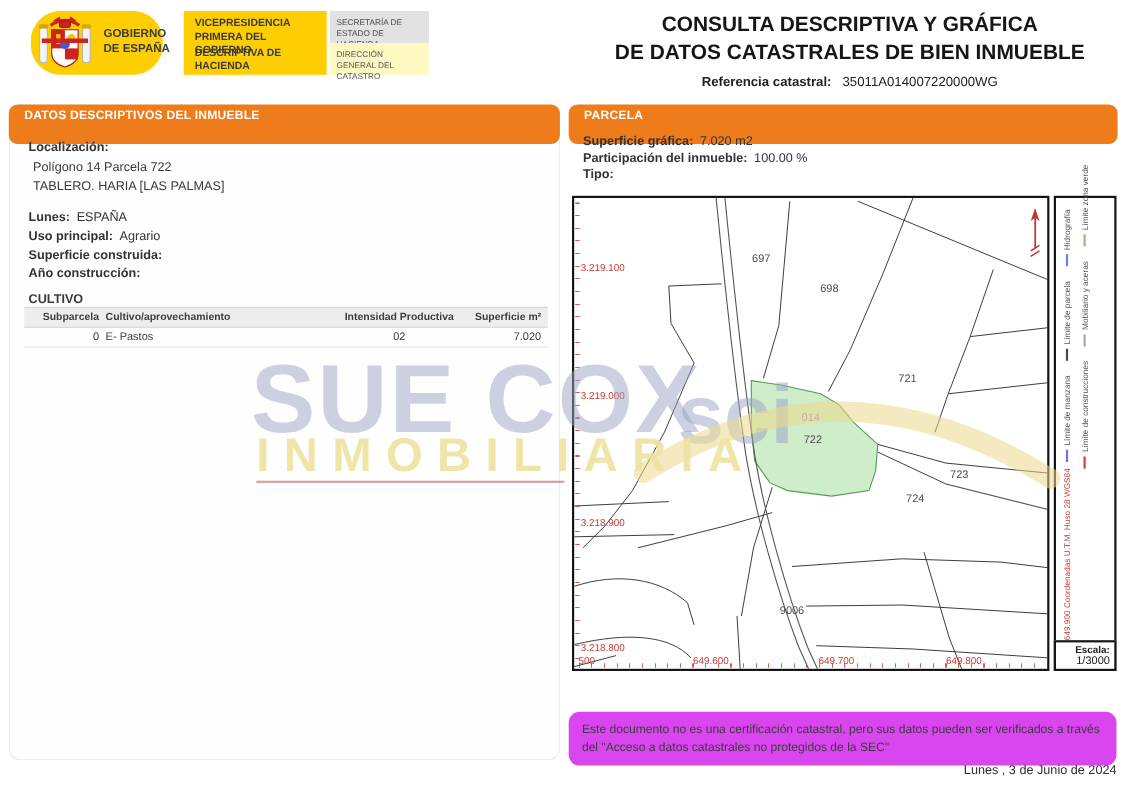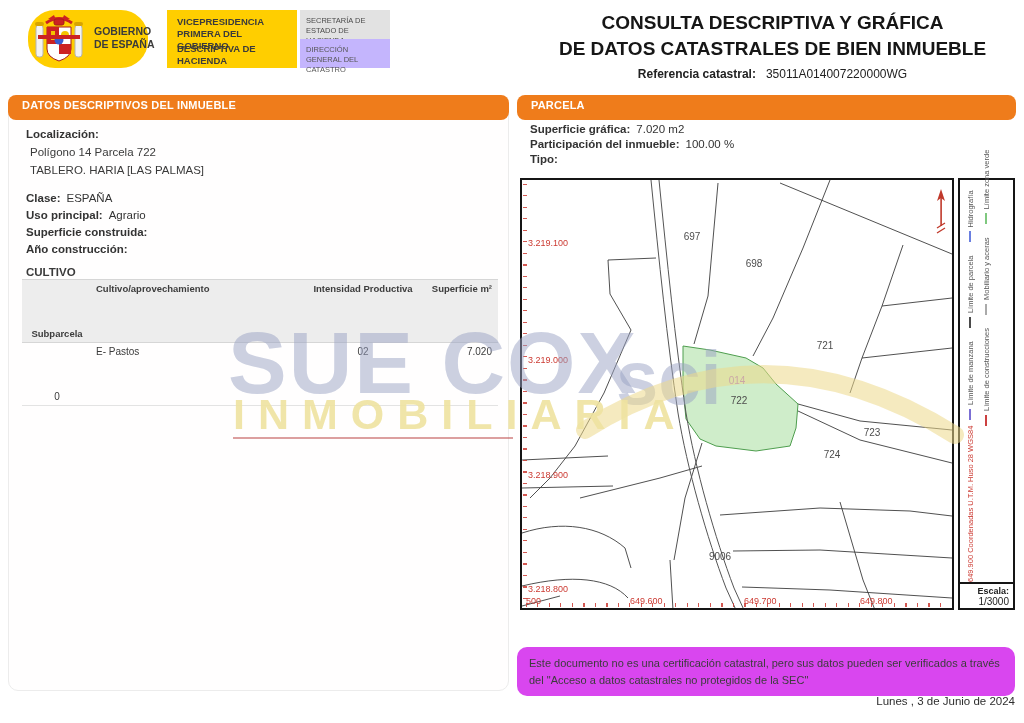--- a/index.html
+++ b/index.html
@@ -10,45 +10,45 @@
   
   #logo { position:absolute; left:28px; top:10px; width:362px; height:58px; }
   .ybox { position:absolute; top:0; height:58px; background:#FFCE00; }
   #ybox1 { left:0; width:120px;border-radius:27px; }
   #ybox2 { left:139px; width:130px; }
   #gob-text { position:absolute; left:66px; top:15px; width:68px; font-size:10.5px; font-weight:bold; color:#3b3b3b; line-height:1.25; }
   #vice-text { position:absolute; left:10px; top:6px; width:118px; font-size:9.5px; font-weight:bold; color:#3b3b3b; line-height:1.25; }
   #min-text { position:absolute; left:10px; top:33px; width:118px; font-size:9.5px; font-weight:bold; color:#3b3b3b; line-height:1.25; }
   #block3 { position:absolute; left:272px; top:0; width:90px; height:58px; }
   #sec-box { position:absolute; left:0; top:0; width:90px; height:29px; background:#e2e2e2; font-size:7.5px; color:#4a4a4a; padding:6px 6px; line-height:1.3; }
-  #dir-box { position:absolute; left:0; top:29px; width:90px; height:29px; background:#c4b5fd; font-size:7.5px; color:#555; padding:6px 6px; line-height:1.3; }
+  #dir-box { position:absolute; left:0; top:29px; width:90px; height:29px; background:#fef9c3; font-size:7.5px; color:#555; padding:6px 6px; line-height:1.3; }
 
   
   #title-block { position:absolute; left:545px; top:10px; width:455px; text-align:center; }
   .title-line { font-size:19px; font-weight:bold; color:#161616; line-height:1.35; }
   #ref-line { margin-top:6px; font-size:12px; color:#222; }
   #ref-line .lbl { font-weight:bold; margin-right:10px; }
 
   
-  .orange-bar { position:absolute; height:25px; background:#EF7C1B; border-radius:8px; color:#fff; font-size:11px; font-weight:bold; line-height:21px; padding-left:14px; letter-spacing:.2px; }
+  .orange-bar { position:absolute; height:36px; background:#EF7C1B; border-radius:8px; color:#fff; font-size:11px; font-weight:bold; line-height:21px; padding-left:14px; letter-spacing:.2px; }
   #left-bar { left:8px; top:95px; width:501px; }
   #right-bar { left:517px; top:95px; width:499px; }
   #left-card { position:absolute; left:8px; top:96px; width:501px; height:595px; border:1px solid #ececec; border-radius:10px; background:#fffefe; }
 
   .fline { position:absolute; font-size:11.5px; white-space:nowrap; }
   .fline b { font-weight:bold; color:#333; }
   .fline .val { margin-left:6px; color:#333; }
 
   
   #cultivo-title { position:absolute; left:26px; top:266px; font-size:11.5px; font-weight:bold; }
   #cultivo-table { position:absolute; left:22px; top:279px; width:476px; font-size:10px; }
   .trow { display:flex; }
   .thead { background:#ededed; border-top:1px solid #d6d6d6; border-bottom:1px solid #d6d6d6; font-weight:bold; font-size:9.5px; color:#3c3c3c; }
   .tbody { border-bottom:1px solid #e3e3e3; }
-  .tc1 { width:70px; text-align:center; padding:3px 2px;margin-top:45px; }
+  .tc1 { width:70px; text-align:right; padding:3px 2px; }
   .tc2 { width:216px; text-align:left; padding:3px 4px; }
   .tc3 { width:110px; text-align:center; padding:3px 2px; }
   .tc4 { width:80px; text-align:right; padding:3px 6px 3px 2px; }
 
   
   #map-frame { position:absolute; left:520px; top:178px; width:434px; height:432px; border:2px solid #151515; background:#fff; }
   #map-svg { position:absolute; left:0; top:0; }
   .ticks-left { position:absolute; left:1px; top:4px; bottom:4px; width:4px;
     background:repeating-linear-gradient(to bottom, rgba(204,59,51,.85) 0 1px, transparent 1px 11.5px); }
   .ticks-bottom { position:absolute; bottom:1px; left:4px; right:4px; height:4px;
@@ -120,21 +120,21 @@
     </div>
   </div>
 
   <div id="left-card"></div>
   <div class="orange-bar" id="left-bar">DATOS DESCRIPTIVOS DEL INMUEBLE</div>
 
   <div class="fline" style="left:26px; top:128px;"><b>Localización:</b></div>
   <div class="fline" style="left:30px; top:146px;">Polígono 14 Parcela 722</div>
   <div class="fline" style="left:30px; top:164px;">TABLERO. HARIA [LAS PALMAS]</div>
 
-  <div class="fline" style="left:26px; top:192px;"><b>Clase:</b><span class="val">ESPAÑA</span></div>
+  <div class="fline" style="left:26px; top:192px;"><b>Lunes:</b><span class="val">ESPAÑA</span></div>
   <div class="fline" style="left:26px; top:209px;"><b>Uso principal:</b><span class="val">Agrario</span></div>
   <div class="fline" style="left:26px; top:226px;"><b>Superficie construida:</b><span class="val"></span></div>
   <div class="fline" style="left:26px; top:243px;"><b>Año construcción:</b><span class="val"></span></div>
 
   <div id="cultivo-title">CULTIVO</div>
   <div id="cultivo-table">
     <div class="trow thead">
       <div class="tc1">Subparcela</div>
       <div class="tc2">Cultivo/aprovechamiento</div>
       <div class="tc3">Intensidad Productiva</div>

